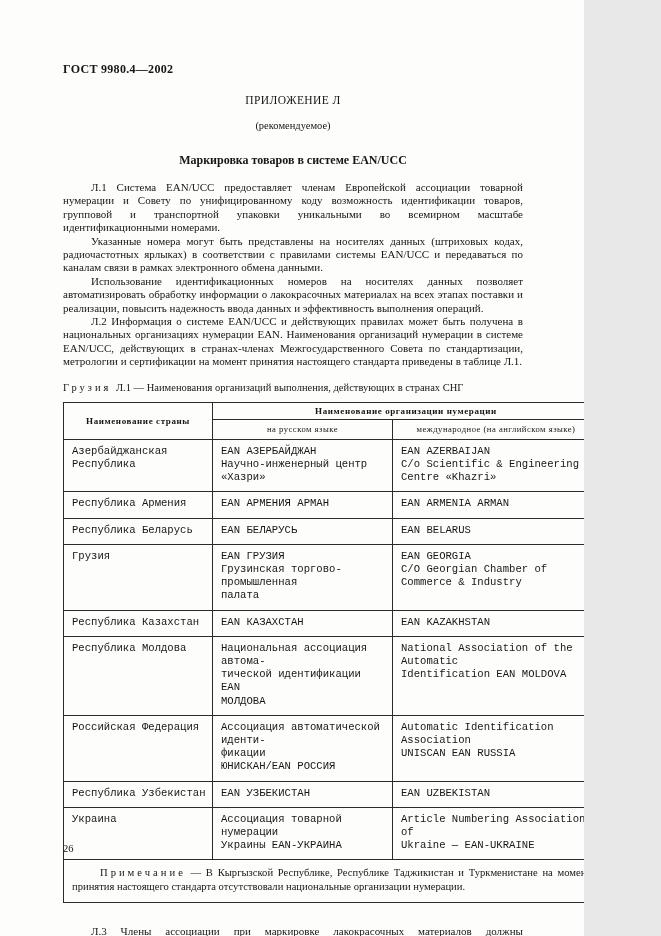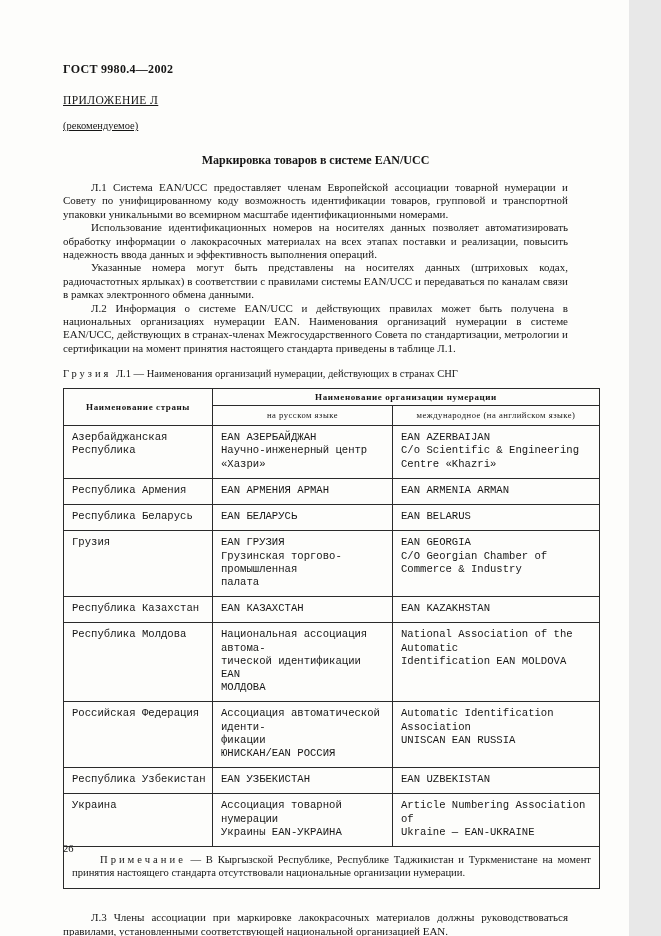--- a/index.html
+++ b/index.html
@@ -4,34 +4,33 @@
 <style>
   * { margin: 0; padding: 0; box-sizing: border-box; }
   html, body { background: #e8e8e8; }
   body {
     width: 661px; height: 936px;
     font-family: "Liberation Serif", "DejaVu Serif", serif;
     color: #161616;
   }
   .page {
     position: relative;
-    width: 629px; height: 936px;
+    width: 584px; height: 936px;
     background: #fdfdfb;
     padding: 62px 61px 0 63px;
     overflow: hidden;
   }
   .doc-header {
     font-weight: bold;
     font-size: 12px;
     letter-spacing: 0.3px;
   }
   .appendix-block {
-    text-align: left;
+    text-align: center;
     margin-top: 17px;
-    text-decoration: underline;
   }
   .appendix-title { font-size: 11.5px; letter-spacing: 0.4px; }
   .appendix-subtitle { font-size: 10.5px; margin-top: 14px; }
   .main-heading {
     text-align: center;
     font-weight: bold;
     font-size: 12px;
     margin-top: 22px;
   }
   .body-text {
@@ -113,28 +112,28 @@
 
   <div class="appendix-block">
     <div class="appendix-title">ПРИЛОЖЕНИЕ Л</div>
     <div class="appendix-subtitle">(рекомендуемое)</div>
   </div>
 
   <div class="main-heading">Маркировка товаров в системе EAN/UCC</div>
 
   <div class="body-text">
     <p class="para">Л.1 Система EAN/UCC предоставляет членам Европейской ассоциации товарной нумерации и Совету по унифицированному коду возможность идентификации товаров, групповой и транспортной упаковки уникальными во всемирном масштабе идентификационными номерами.</p>
+    <p class="para">Указанные номера могут быть представлены на носителях данных (штриховых кодах, радиочастотных ярлыках) в соответствии с правилами системы EAN/UCC и передаваться по каналам связи в рамках электронного обмена данными.</p>
     <p class="para">Использование идентификационных номеров на носителях данных позволяет автоматизировать обработку информации о лакокрасочных материалах на всех этапах поставки и реализации, повысить надежность ввода данных и эффективность выполнения операций.</p>
-    <p class="para">Указанные номера могут быть представлены на носителях данных (штриховых кодах, радиочастотных ярлыках) в соответствии с правилами системы EAN/UCC и передаваться по каналам связи в рамках электронного обмена данными.</p>
     <p class="para">Л.2 Информация о системе EAN/UCC и действующих правилах может быть получена в национальных организациях нумерации EAN. Наименования организаций нумерации в системе EAN/UCC, действующих в странах-членах Межгосударственного Совета по стандартизации, метрологии и сертификации на момент принятия настоящего стандарта приведены в таблице Л.1.</p>
   </div>
 
   <div class="table-caption">
     <span class="caption-label">Грузия</span>
-    <span>Л.1 — Наименования организаций нумерации, действующих в странах СНГ</span>
+    <span>Л.1 — Наименования организаций выполнения, действующих в странах СНГ</span>
   </div>
 
   <table class="gost">
     <colgroup>
       <col class="c-country">
         <col class="c-ru">
         <col class="c-en">
     </colgroup>
     <thead>
       <tr>

